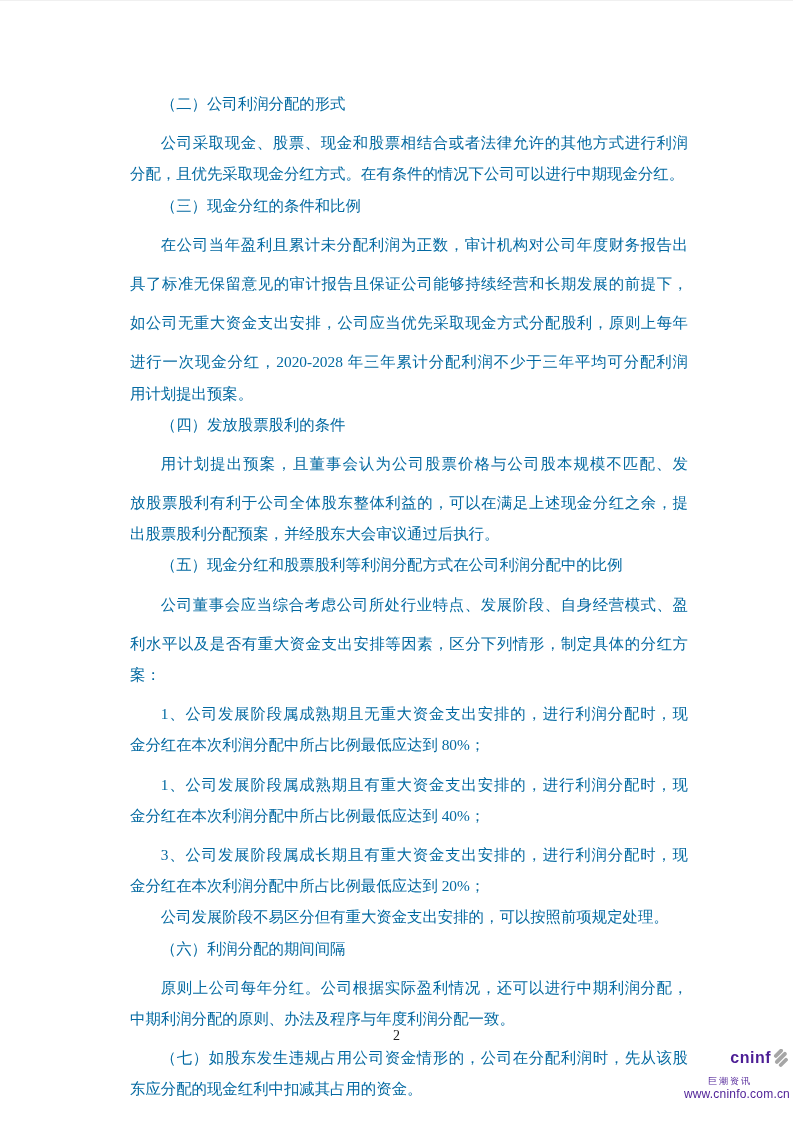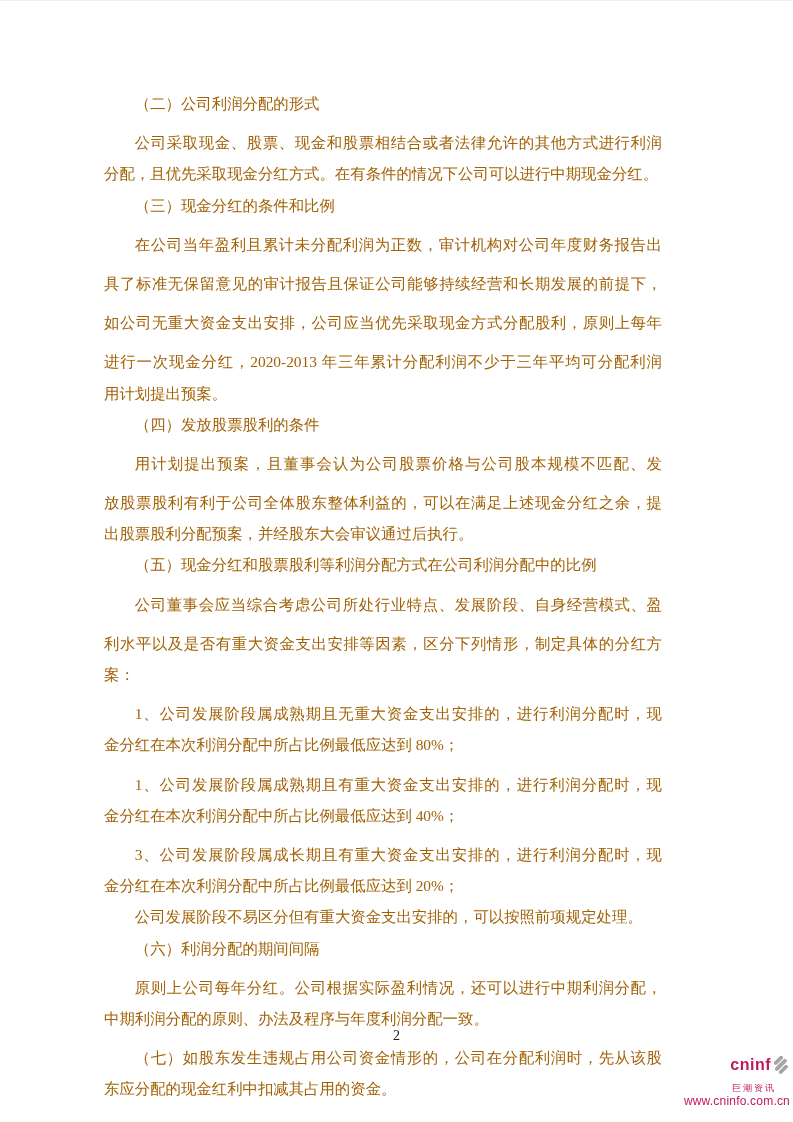--- a/index.html
+++ b/index.html
@@ -11,24 +11,24 @@
     position: relative;
     width: 793px;
     height: 1122px;
     background: #ffffff;
     overflow: hidden;
     border-top: 1px solid #f0f0f0;
     font-family: "Liberation Serif", "DejaVu Serif", serif;
   }
   .text-block {
     position: absolute;
-    left: 104px;
+    left: 130px;
     top: 87px;
     width: 558px;
-    color: #a16207;
+    color: #0369a1;
     font-size: 15.4px;
     font-weight: normal;
   }
   .line {
     height: 31.2px;
     line-height: 31.2px;
     white-space: nowrap;
     text-align: left;
   }
   .line.fill {
@@ -46,23 +46,23 @@
     right: 0;
     top: 1027px;
     text-align: center;
     font-size: 14px;
     color: #1b1b1b;
     font-family: "Liberation Serif", "DejaVu Serif", serif;
   }
   .logo {
     position: absolute;
     right: 3px;
-    bottom: 16px;
-    text-align: right;
-    color: #be185d;
+    bottom: 23px;
+    text-align: center;
+    color: #4c1d95;
     font-family: "Liberation Sans", "DejaVu Sans", sans-serif;
     line-height: 1;
   }
   .logo-row {
     display: flex;
     align-items: center;
     justify-content: flex-end;
     gap: 1px;
   }
   .logo-brand {
@@ -93,21 +93,21 @@
 <div class="page">
 
   <div class="text-block" id="doc-body">
       <div class="line indent">（二）公司利润分配的形式</div>
       <div class="line indent fill">公司采取现金、股票、现金和股票相结合或者法律允许的其他方式进行利润</div>
       <div class="line">分配，且优先采取现金分红方式。在有条件的情况下公司可以进行中期现金分红。</div>
       <div class="line indent">（三）现金分红的条件和比例</div>
       <div class="line indent fill">在公司当年盈利且累计未分配利润为正数，审计机构对公司年度财务报告出</div>
       <div class="line fill">具了标准无保留意见的审计报告且保证公司能够持续经营和长期发展的前提下，</div>
       <div class="line fill">如公司无重大资金支出安排，公司应当优先采取现金方式分配股利，原则上每年</div>
-      <div class="line fill">进行一次现金分红，2020-2013 年三年累计分配利润不少于三年平均可分配利润</div>
+      <div class="line fill">进行一次现金分红，2020-2028 年三年累计分配利润不少于三年平均可分配利润</div>
       <div class="line">用计划提出预案。</div>
       <div class="line indent">（四）发放股票股利的条件</div>
       <div class="line indent fill">用计划提出预案，且董事会认为公司股票价格与公司股本规模不匹配、发</div>
       <div class="line fill">放股票股利有利于公司全体股东整体利益的，可以在满足上述现金分红之余，提</div>
       <div class="line">出股票股利分配预案，并经股东大会审议通过后执行。</div>
       <div class="line indent">（五）现金分红和股票股利等利润分配方式在公司利润分配中的比例</div>
       <div class="line indent fill">公司董事会应当综合考虑公司所处行业特点、发展阶段、自身经营模式、盈</div>
       <div class="line fill">利水平以及是否有重大资金支出安排等因素，区分下列情形，制定具体的分红方</div>
       <div class="line">案：</div>
       <div class="line indent fill">1、公司发展阶段属成熟期且无重大资金支出安排的，进行利润分配时，现</div>

